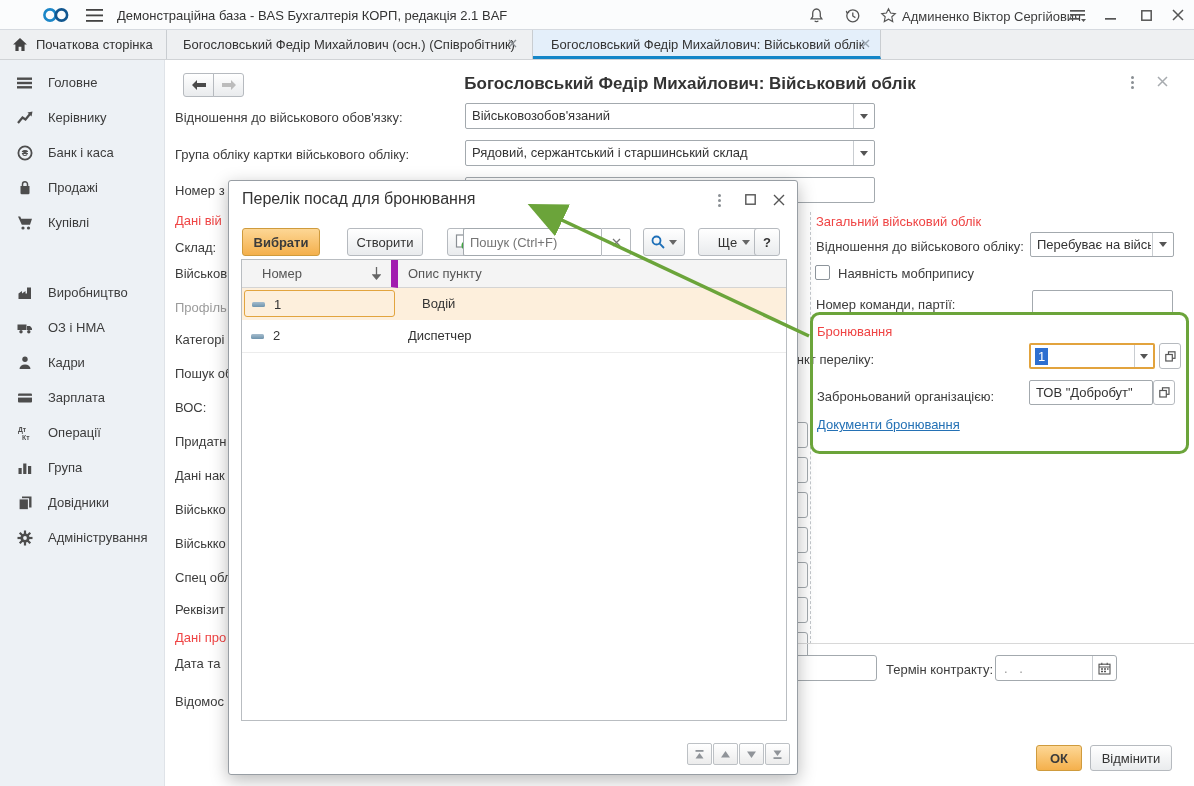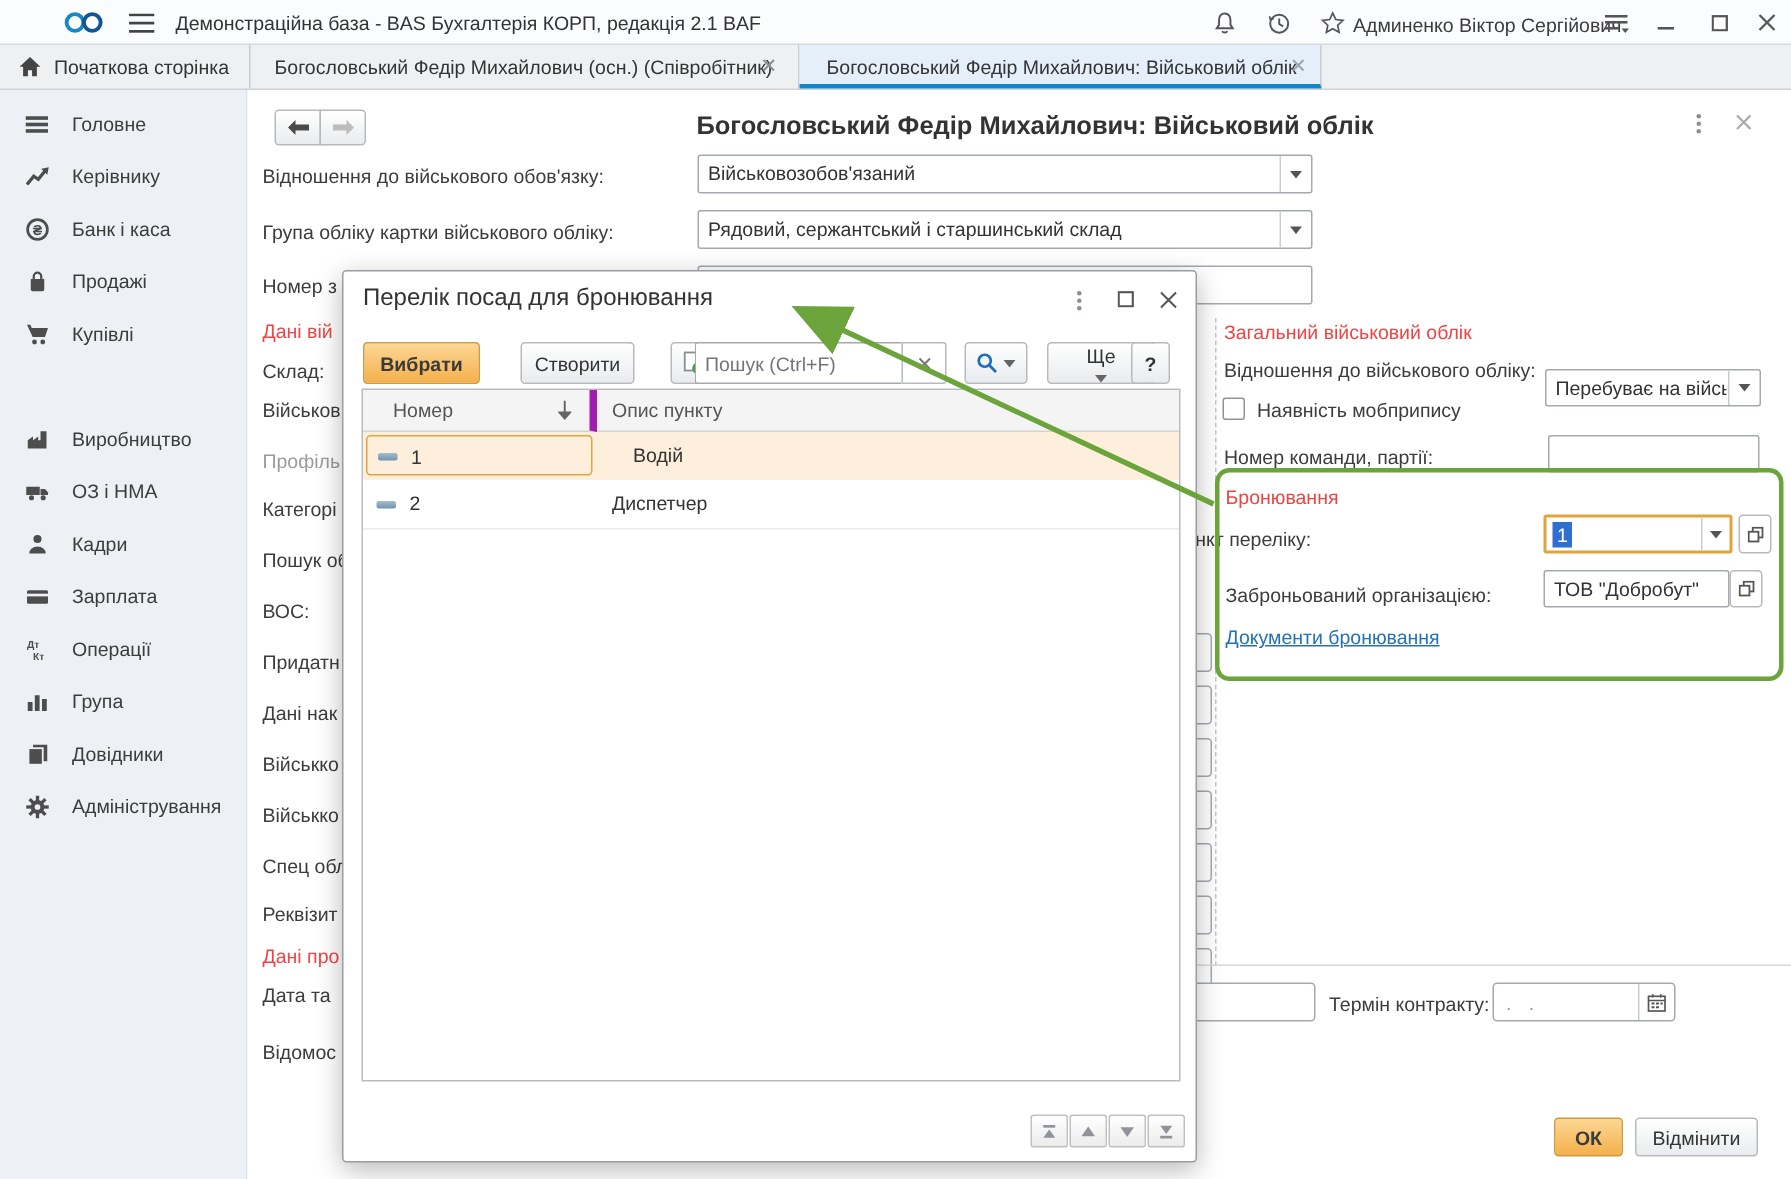--- a/index.html
+++ b/index.html
@@ -332,21 +332,21 @@
   <div class="inputbox" style="left:535px;top:467px;width:108px;height:26px;"></div>
   <div class="inputbox" style="left:535px;top:502px;width:108px;height:26px;"></div>
   <div class="inputbox" style="left:535px;top:537px;width:108px;height:26px;"></div>
   <div class="inputbox" style="left:535px;top:572px;width:108px;height:26px;"></div>
 
   <div class="abs" style="left:645px;top:152px;height:432px;border-left:1px dashed #c3c7cb;"></div>
   <div class="abs" style="left:535px;top:583px;width:653px;border-top:1px solid #d8d8d8;"></div>
 
   <span class="lbl lbl-blue" style="left:651px;top:154px">Загальний військовий облік</span>
   <span class="lbl" style="left:651px;top:179px">Відношення до військового обліку:</span>
-  <div class="sel" style="left:865px;top:172px;width:144px;height:25px;margin-top:14px;">
+  <div class="sel" style="left:865px;top:172px;width:144px;height:25px;">
     <span class="val">Перебуває на війсь</span>
     <span class="dd">
         <span class="tri"></span>
       </span>
   </div>
   <div class="abs" style="left:650px;top:205px;width:15px;height:15px;border:1px solid #8d949b;border-radius:2px;background:#fff;cursor:pointer;"></div>
   <span class="lbl" style="left:673px;top:206px">Наявність мобприпису</span>
   <span class="lbl" style="left:651px;top:237px">Номер команди, партії:</span>
   <div class="inputbox" style="left:867px;top:230px;width:141px;height:25px;border-radius:2px;"></div>
 
@@ -433,30 +433,30 @@
         <path d="M1 1 L8 8 M8 1 L1 8"></path>
       </svg>
   </div>
   <div class="btn" style="left:414px;top:47px;width:42px;height:28px;gap:4px;">
     <svg width="14" height="14" viewBox="0 0 14 14" fill="none" stroke="#1d6fb8" stroke-width="1.8">
         <circle cx="5.5" cy="5.5" r="4"></circle>
         <path d="M8.7 8.7 L13 13"></path>
       </svg>
     <span class="tri" style="border-top-color:#666"></span>
   </div>
-  <div class="btn" style="left:469px;top:47px;width:72px;height:28px;gap:5px;flex-direction:column;">
+  <div class="btn" style="left:469px;top:47px;width:72px;height:28px;gap:5px;">
     <span>Ще</span>
       <span class="tri" style="border-top-color:#666"></span>
   </div>
   <div class="btn" style="left:525px;top:47px;width:26px;height:28px;font-weight:bold;">
       <span>?</span>
     </div>
 
   <div class="dlg-abs" id="dlg-table">
-    <div class="th" style="left:0;width:156px;border-right:5px solid #a21caf;border-bottom:1px solid #d4d4d4;">
+    <div class="th" style="left:0;width:156px;border-right:7px solid #a21caf;border-bottom:1px solid #d4d4d4;">
       <span style="padding-left:20px;">Номер</span>
       <span class="abs" style="left:130px;top:7px">
         <svg width="9" height="13" viewBox="0 0 9 13" fill="#666">
             <path d="M4.5 0 v10 M4.5 12 l-3.5-4 h7 Z" stroke="#666" stroke-width="1.3"></path>
           </svg>
       </span>
     </div>
     <div class="th" style="left:156px;width:388px;border-bottom:1px solid #d4d4d4;">
       <span style="padding-left:10px;">Опис пункту</span>
     </div>

